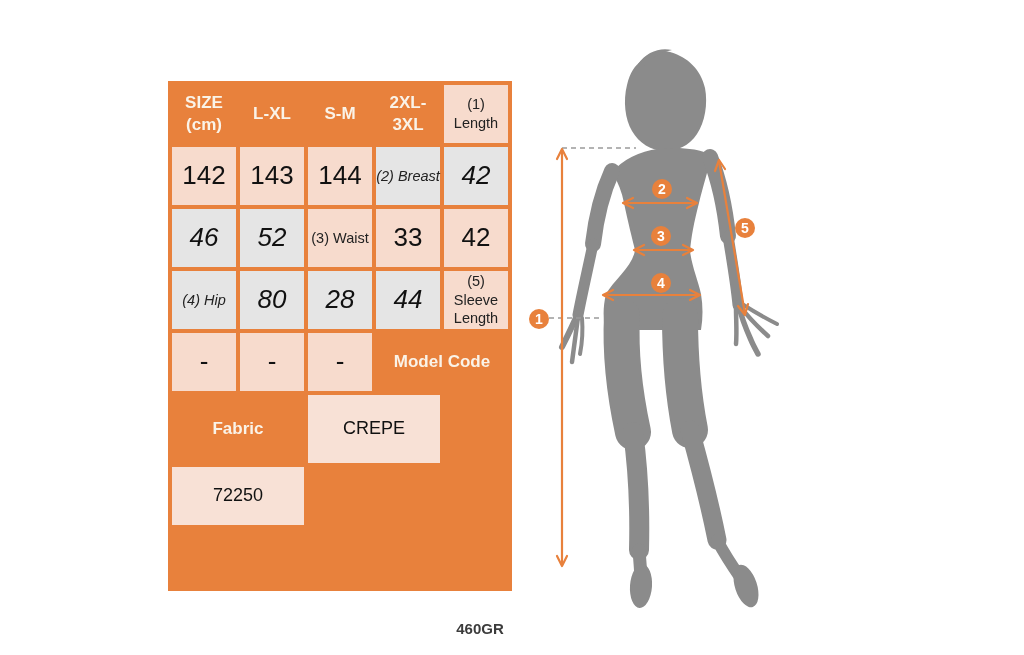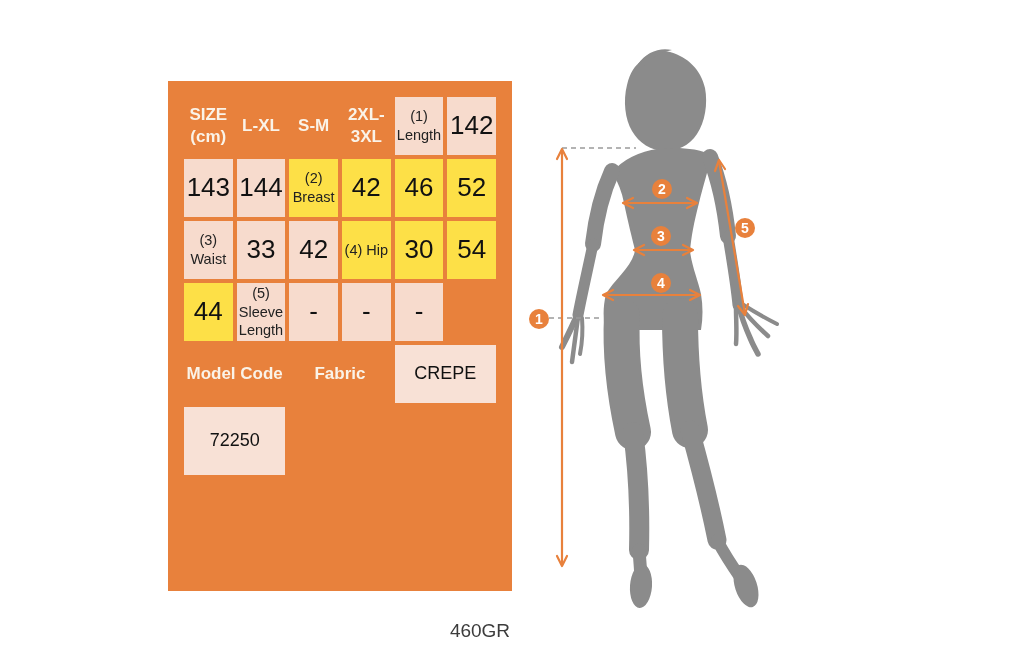--- a/index.html
+++ b/index.html
@@ -5,46 +5,46 @@
   html,body{margin:0;padding:0;background:#fff;}
   .stage{
     position:relative;width:1024px;height:655px;background:#ffffff;
     font-family:"Liberation Sans",sans-serif;overflow:hidden;
   }
   
   .size-table{
     position:absolute;left:168px;top:81px;width:344px;height:510px;
     background:#e8813c;
     display:grid;
-    grid-template-columns:repeat(6,1fr);
+    grid-template-columns:repeat(5,1fr);
     grid-template-rows:58px 58px 58px 58px 58px 68px 58px 58px;
-    gap:4px;padding:16px;box-sizing:border-box;
+    gap:4px;padding:4px;box-sizing:border-box;
   }
   .cell{
     display:flex;align-items:center;justify-content:center;
     text-align:center;white-space:pre-line;line-height:1.3;
   }
   .cell.hdr{
     background:#e8813c;color:#faf3e8;font-weight:700;font-size:17px;
   }
   .cell.label{
     font-size:14.5px;color:#222;
   }
   .cell.val{
     font-size:26px;color:#111;
   }
   .row-dark{background:#f7dbcd;}
-  .row-light{background:#fde047;}
+  .row-light{background:#e5e5e5;font-style:italic;}
   .cell.fval{background:#f8e1d6;font-size:18px;color:#111;text-align:center;}
   .span2{grid-column:span 2;}
   
   .figure-svg{position:absolute;left:500px;top:30px;width:320px;height:600px;}
   .weight-note{
     position:absolute;left:430px;top:620px;width:100px;
-    text-align:center;font-size:19px;font-weight:400;color:#3c3c3c;
+    text-align:center;font-size:15px;font-weight:700;color:#3c3c3c;
   }
 </style>
 </head>
 <body>
 
 <div class="stage">
 
   <div class="size-table">
 
     <div class="cell hdr">SIZE
@@ -63,22 +63,22 @@
     <div class="cell label row-light">(2) Breast</div>
     <div class="cell val row-light">42</div>
     <div class="cell val row-light">46</div>
     <div class="cell val row-light">52</div>
 
     <div class="cell label row-dark">(3) Waist</div>
     <div class="cell val row-dark">33</div>
     <div class="cell val row-dark">42</div>
 
     <div class="cell label row-light">(4) Hip</div>
-    <div class="cell val row-light">30</div>
-    <div class="cell val row-light">54</div>
+    <div class="cell val row-light">80</div>
+    <div class="cell val row-light">28</div>
     <div class="cell val row-light">44</div>
 
     <div class="cell label row-dark">(5)
 Sleeve
 Length</div>
     <div class="cell val row-dark">-</div>
     <div class="cell val row-dark">-</div>
     <div class="cell val row-dark">-</div>
 
     <div class="cell hdr span2">Model Code</div>

